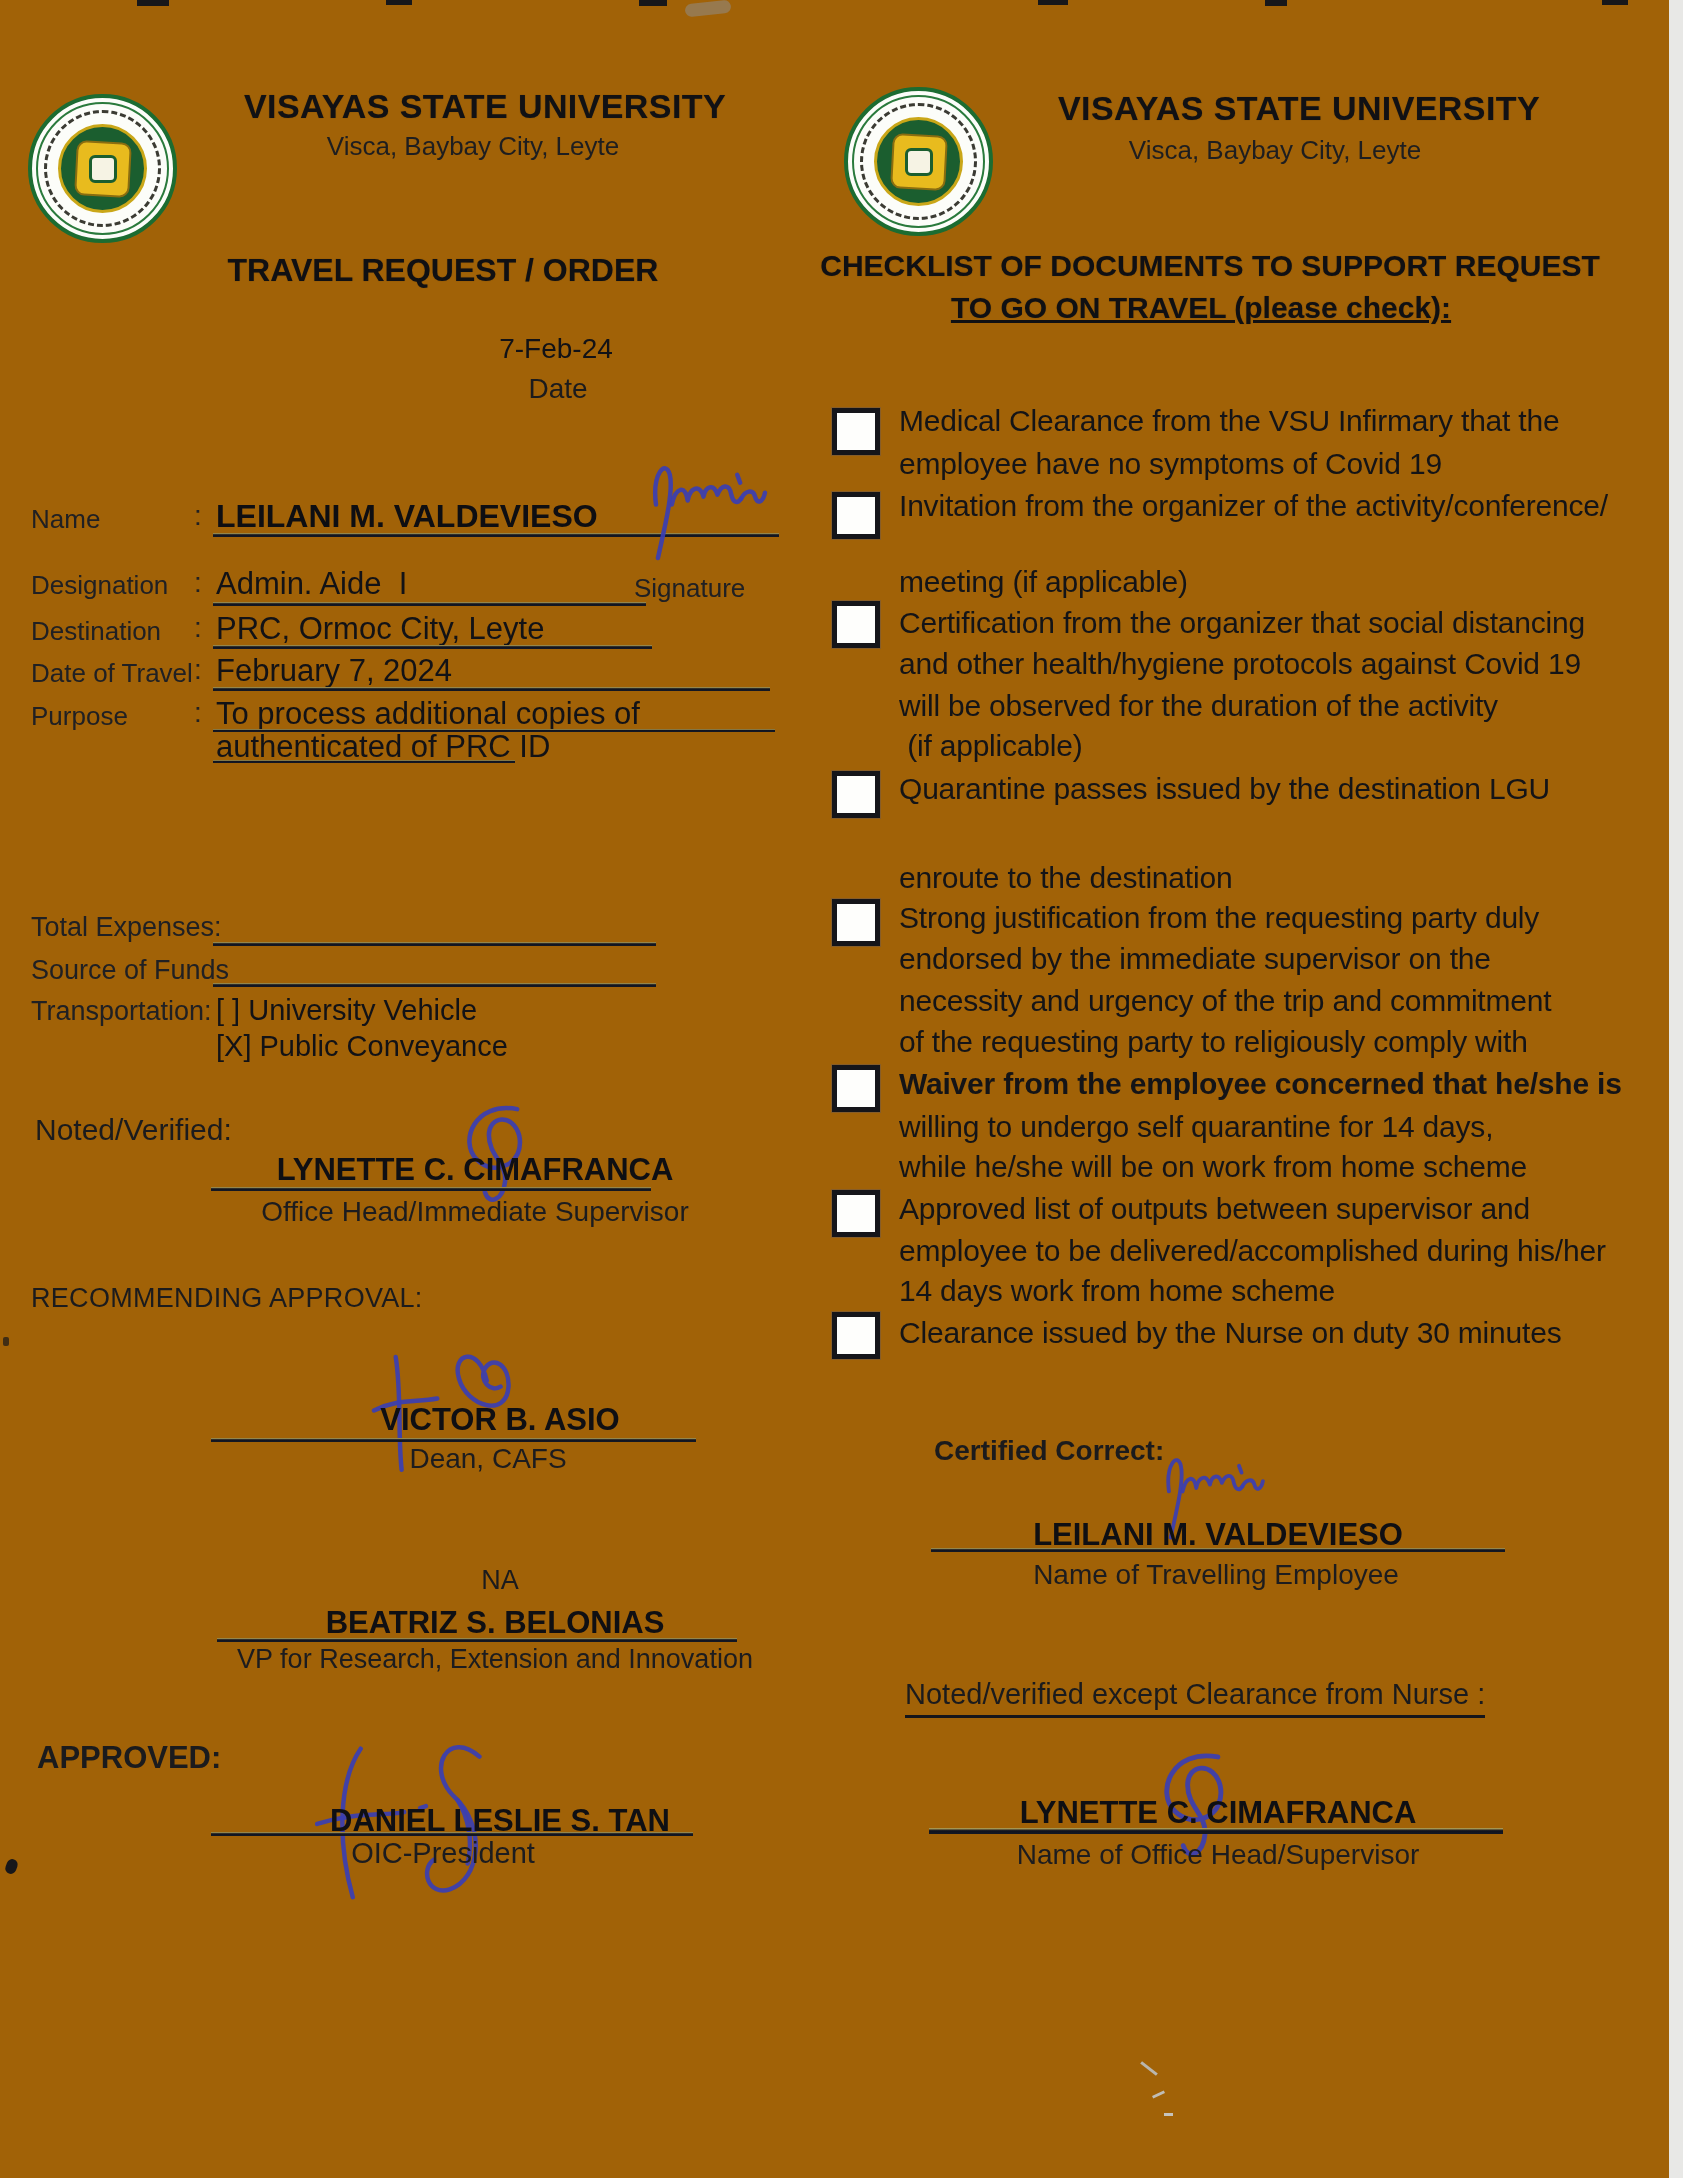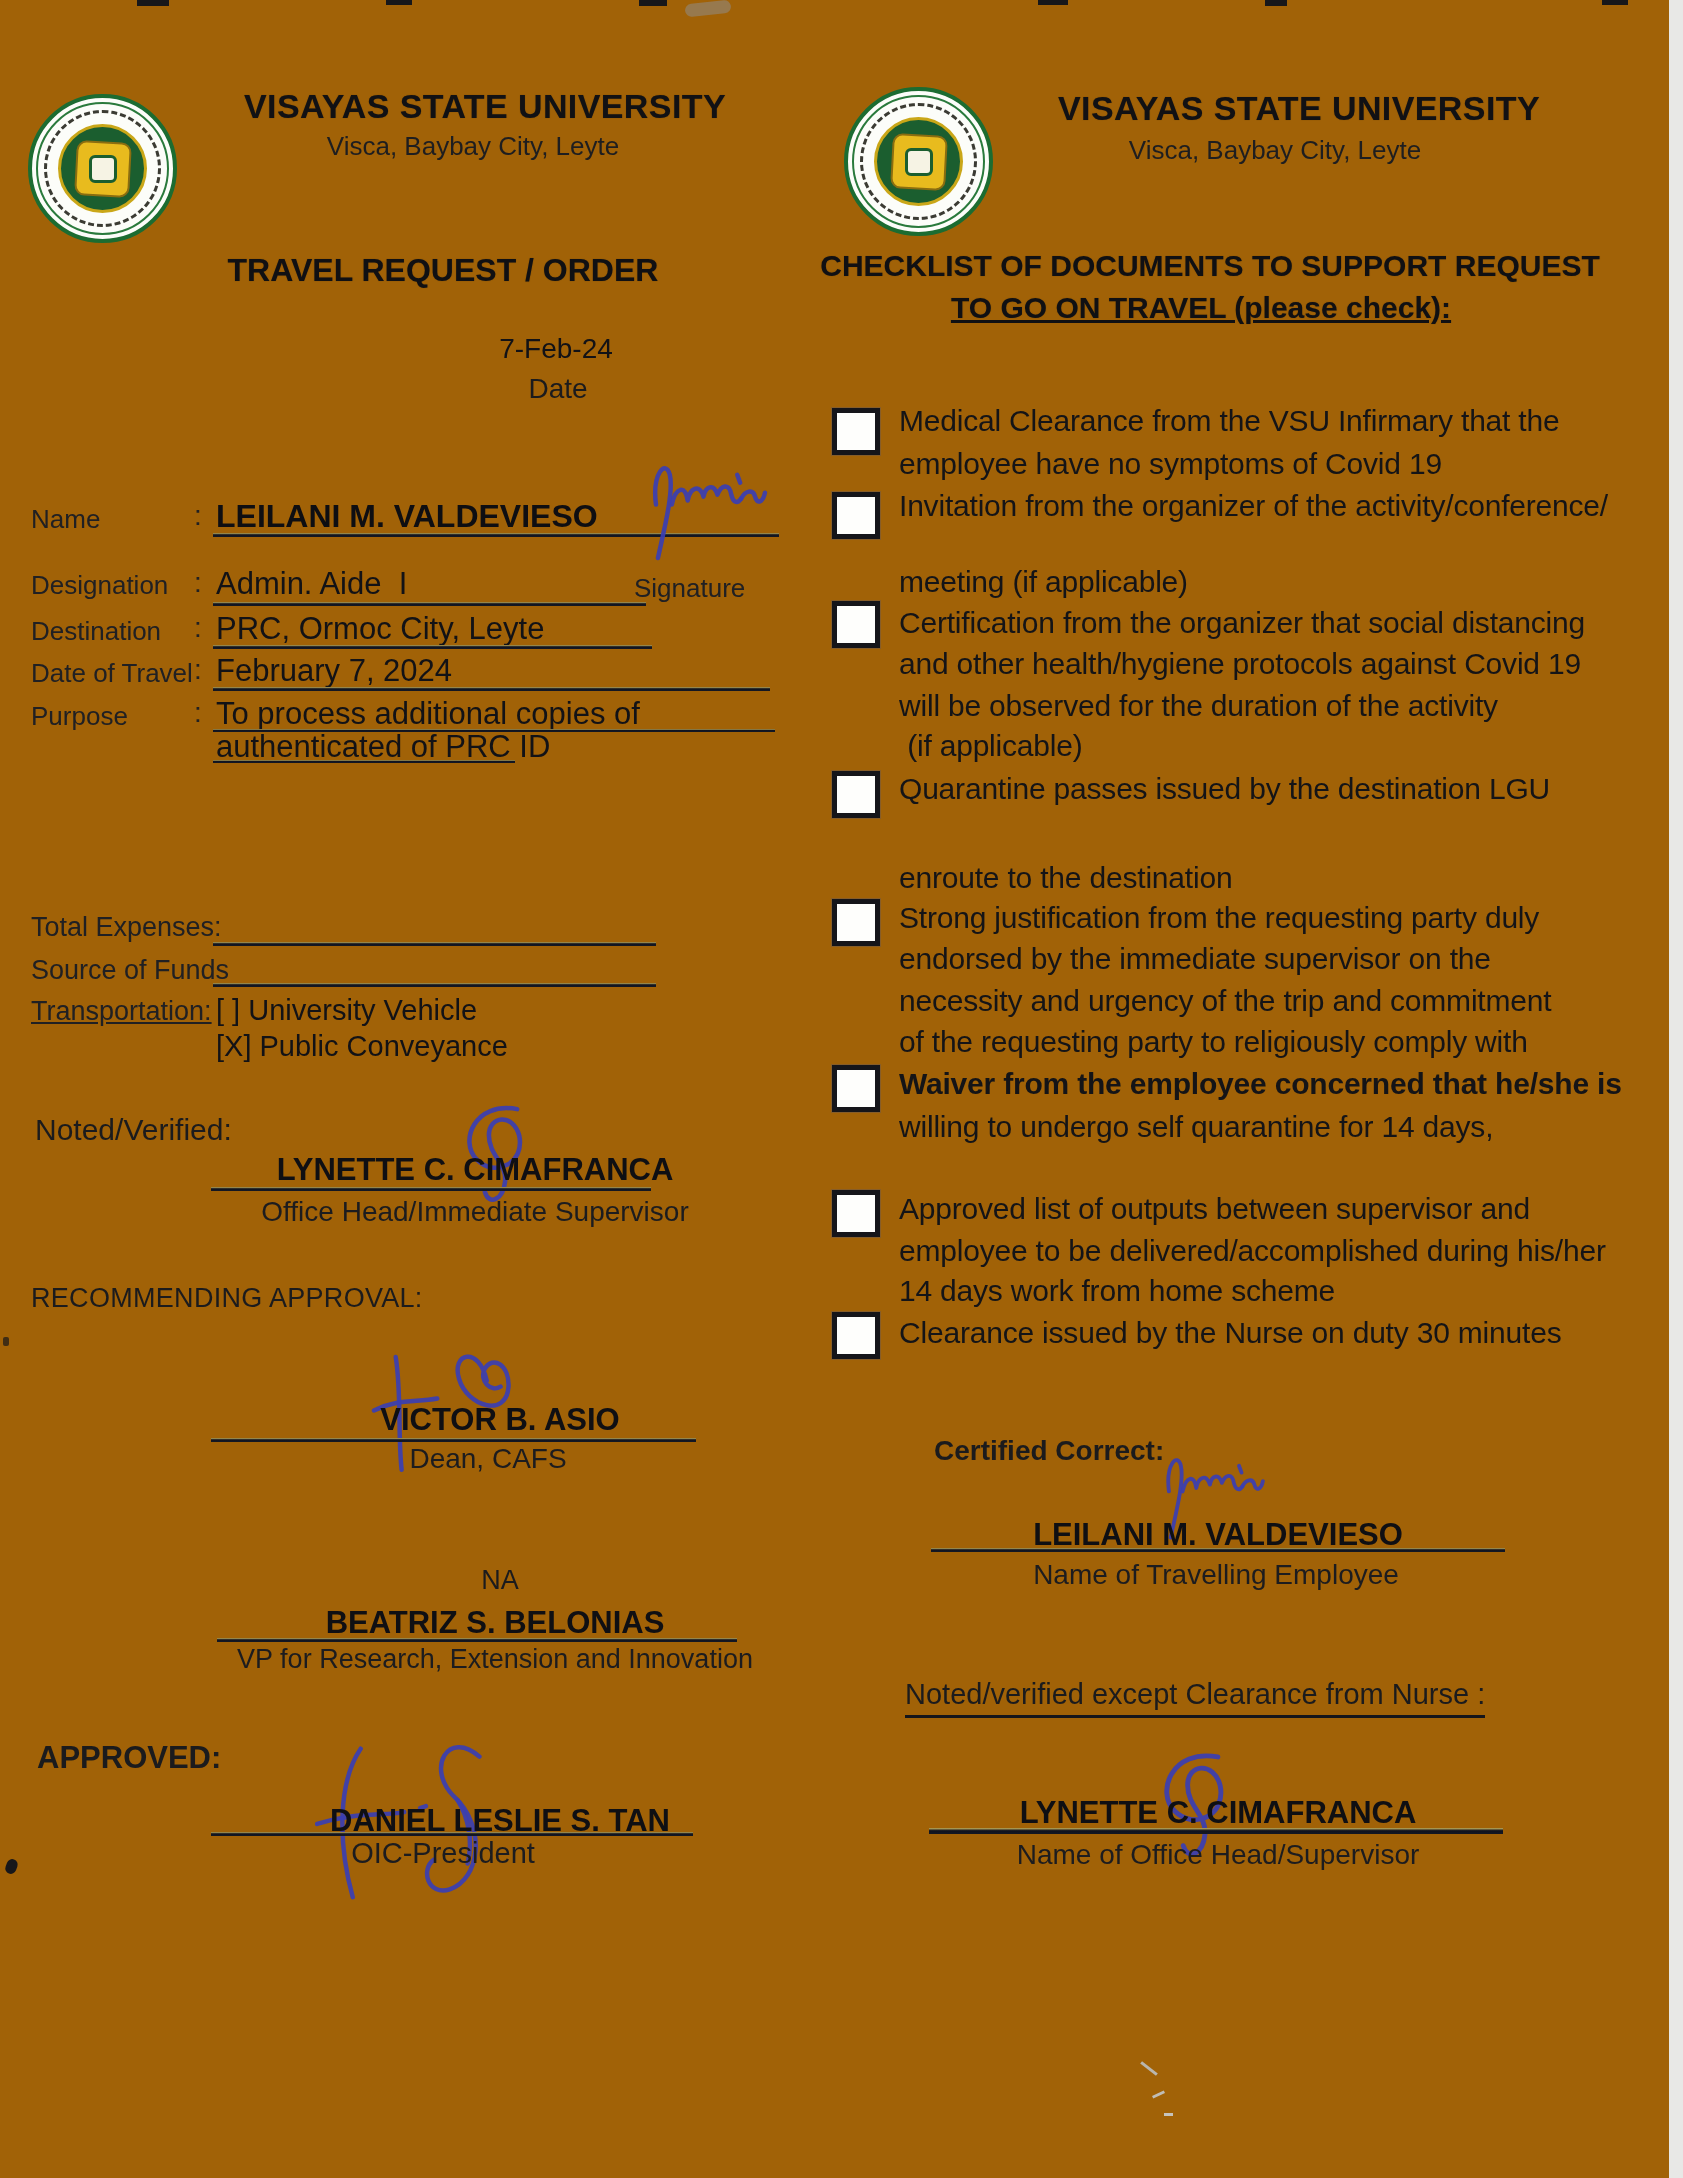--- a/index.html
+++ b/index.html
@@ -99,21 +99,21 @@
   <div class="abs colon" style="left:194px;top:697px;">:</div>
   <div class="abs val" style="left:216px;top:696px;">To process additional copies of</div>
   <div class="rule thin" style="left:213px;top:729px;width:562px;"></div>
   <div class="abs val" style="left:216px;top:729px;">authenticated of PRC ID</div>
   <div class="rule thin" style="left:213px;top:760px;width:302px;"></div>
 
   <div class="abs lbl" style="left:31px;top:912px;font-size:27px;">Total Expenses:</div>
   <div class="rule" style="left:213px;top:942px;width:443px;"></div>
   <div class="abs lbl" style="left:31px;top:955px;font-size:27px;">Source of Funds</div>
   <div class="rule" style="left:213px;top:983px;width:443px;"></div>
-  <div class="abs lbl" style="left:31px;top:996px;font-size:27px;text-decoration:underline;">Transportation:</div>
+  <div class="abs lbl" style="left:31px;top:996px;font-size:27px;">Transportation:</div>
   <div class="abs val" style="left:216px;top:994px;font-size:29px;">[ ] University Vehicle</div>
   <div class="abs val" style="left:216px;top:1030px;font-size:29px;">[X] Public Conveyance</div>
 
   <div class="abs" style="left:35px;top:1113px;font-size:30px;">Noted/Verified:</div>
   <svg class="sig" style="left:453px;top:1097px;" width="94" height="111" viewBox="0 0 90 110">
     <path d="M62,12 C20,4 4,44 22,62 C40,80 70,66 64,38 C58,16 34,18 34,38 C34,58 52,66 50,84 C48,102 34,108 30,94"></path>
   </svg>
   <div class="abs ctr signame" style="left:475px;top:1152px;">LYNETTE C. CIMAFRANCA</div>
   <div class="rule" style="left:211px;top:1187px;width:440px;"></div>
   <div class="abs ctr sigtitle" style="left:475px;top:1196px;">Office Head/Immediate Supervisor</div>
@@ -176,20 +176,21 @@
   <div class="cl" style="top:689px;">will be observed for the duration of the activity</div>
   <div class="cl" style="top:729px;"> (if applicable)</div>
   <div class="cl" style="top:772px;">Quarantine passes issued by the destination LGU</div>
   <div class="cl" style="top:861px;">enroute to the destination</div>
   <div class="cl" style="top:901px;">Strong justification from the requesting party duly</div>
   <div class="cl" style="top:942px;">endorsed by the immediate supervisor on the</div>
   <div class="cl" style="top:984px;">necessity and urgency of the trip and commitment</div>
   <div class="cl" style="top:1025px;">of the requesting party to religiously comply with</div>
   <div class="cl" style="top:1067px;font-weight:bold;">Waiver from the employee concerned that he/she is</div>
   <div class="cl" style="top:1110px;">willing to undergo self quarantine for 14 days,</div>
+  <div class="cl" style="top:1150px;">while he/she will be on work from home scheme</div>
   <div class="cl" style="top:1192px;">Approved list of outputs between supervisor and</div>
   <div class="cl" style="top:1234px;">employee to be delivered/accomplished during his/her</div>
   <div class="cl" style="top:1274px;">14 days work from home scheme</div>
   <div class="cl" style="top:1316px;">Clearance issued by the Nurse on duty 30 minutes</div>
 
   <div class="abs b" style="left:934px;top:1435px;font-size:28px;">Certified Correct:</div>
   <svg class="sig" style="left:1153px;top:1447px;" width="119" height="94" viewBox="0 0 130 110">
     <path d="M14,52 C10,20 24,6 28,22 C32,40 22,78 16,106"></path>
     <path d="M30,52 C34,34 44,32 46,48 C48,36 58,30 62,44 C64,34 72,30 76,42 C80,32 88,30 90,42 C92,50 96,52 100,46"></path>
     <path d="M96,22 L99,30"></path>

